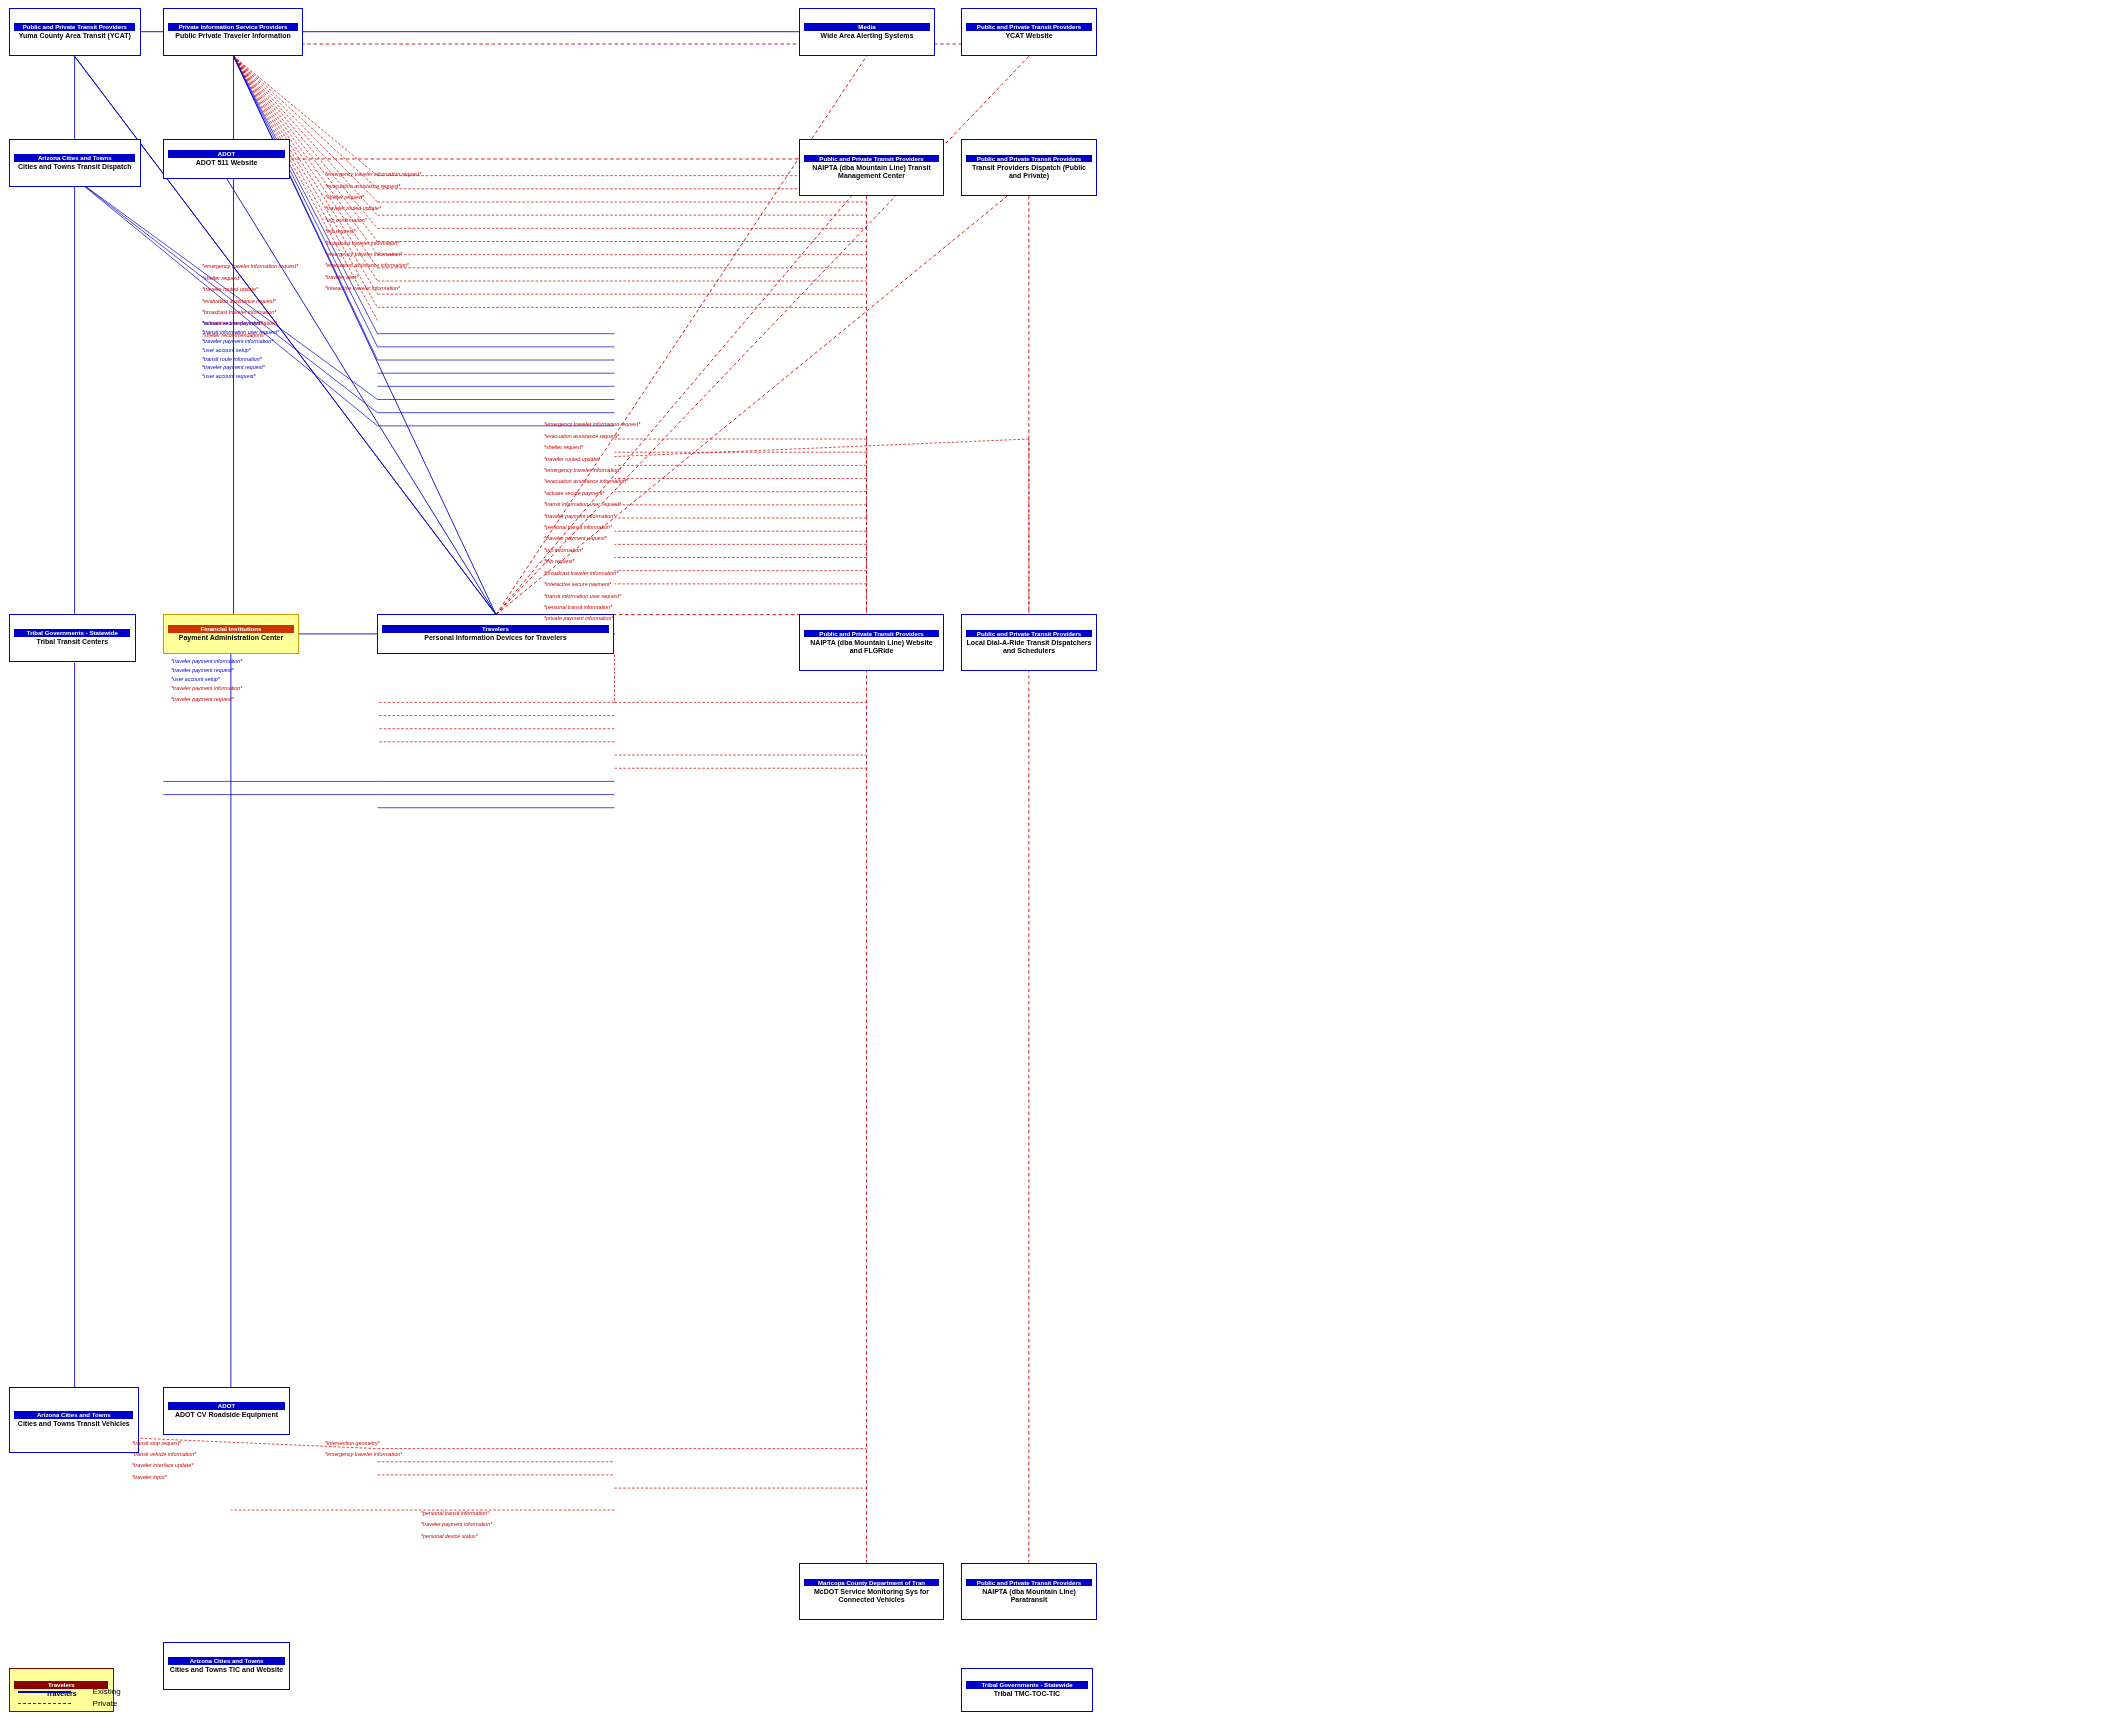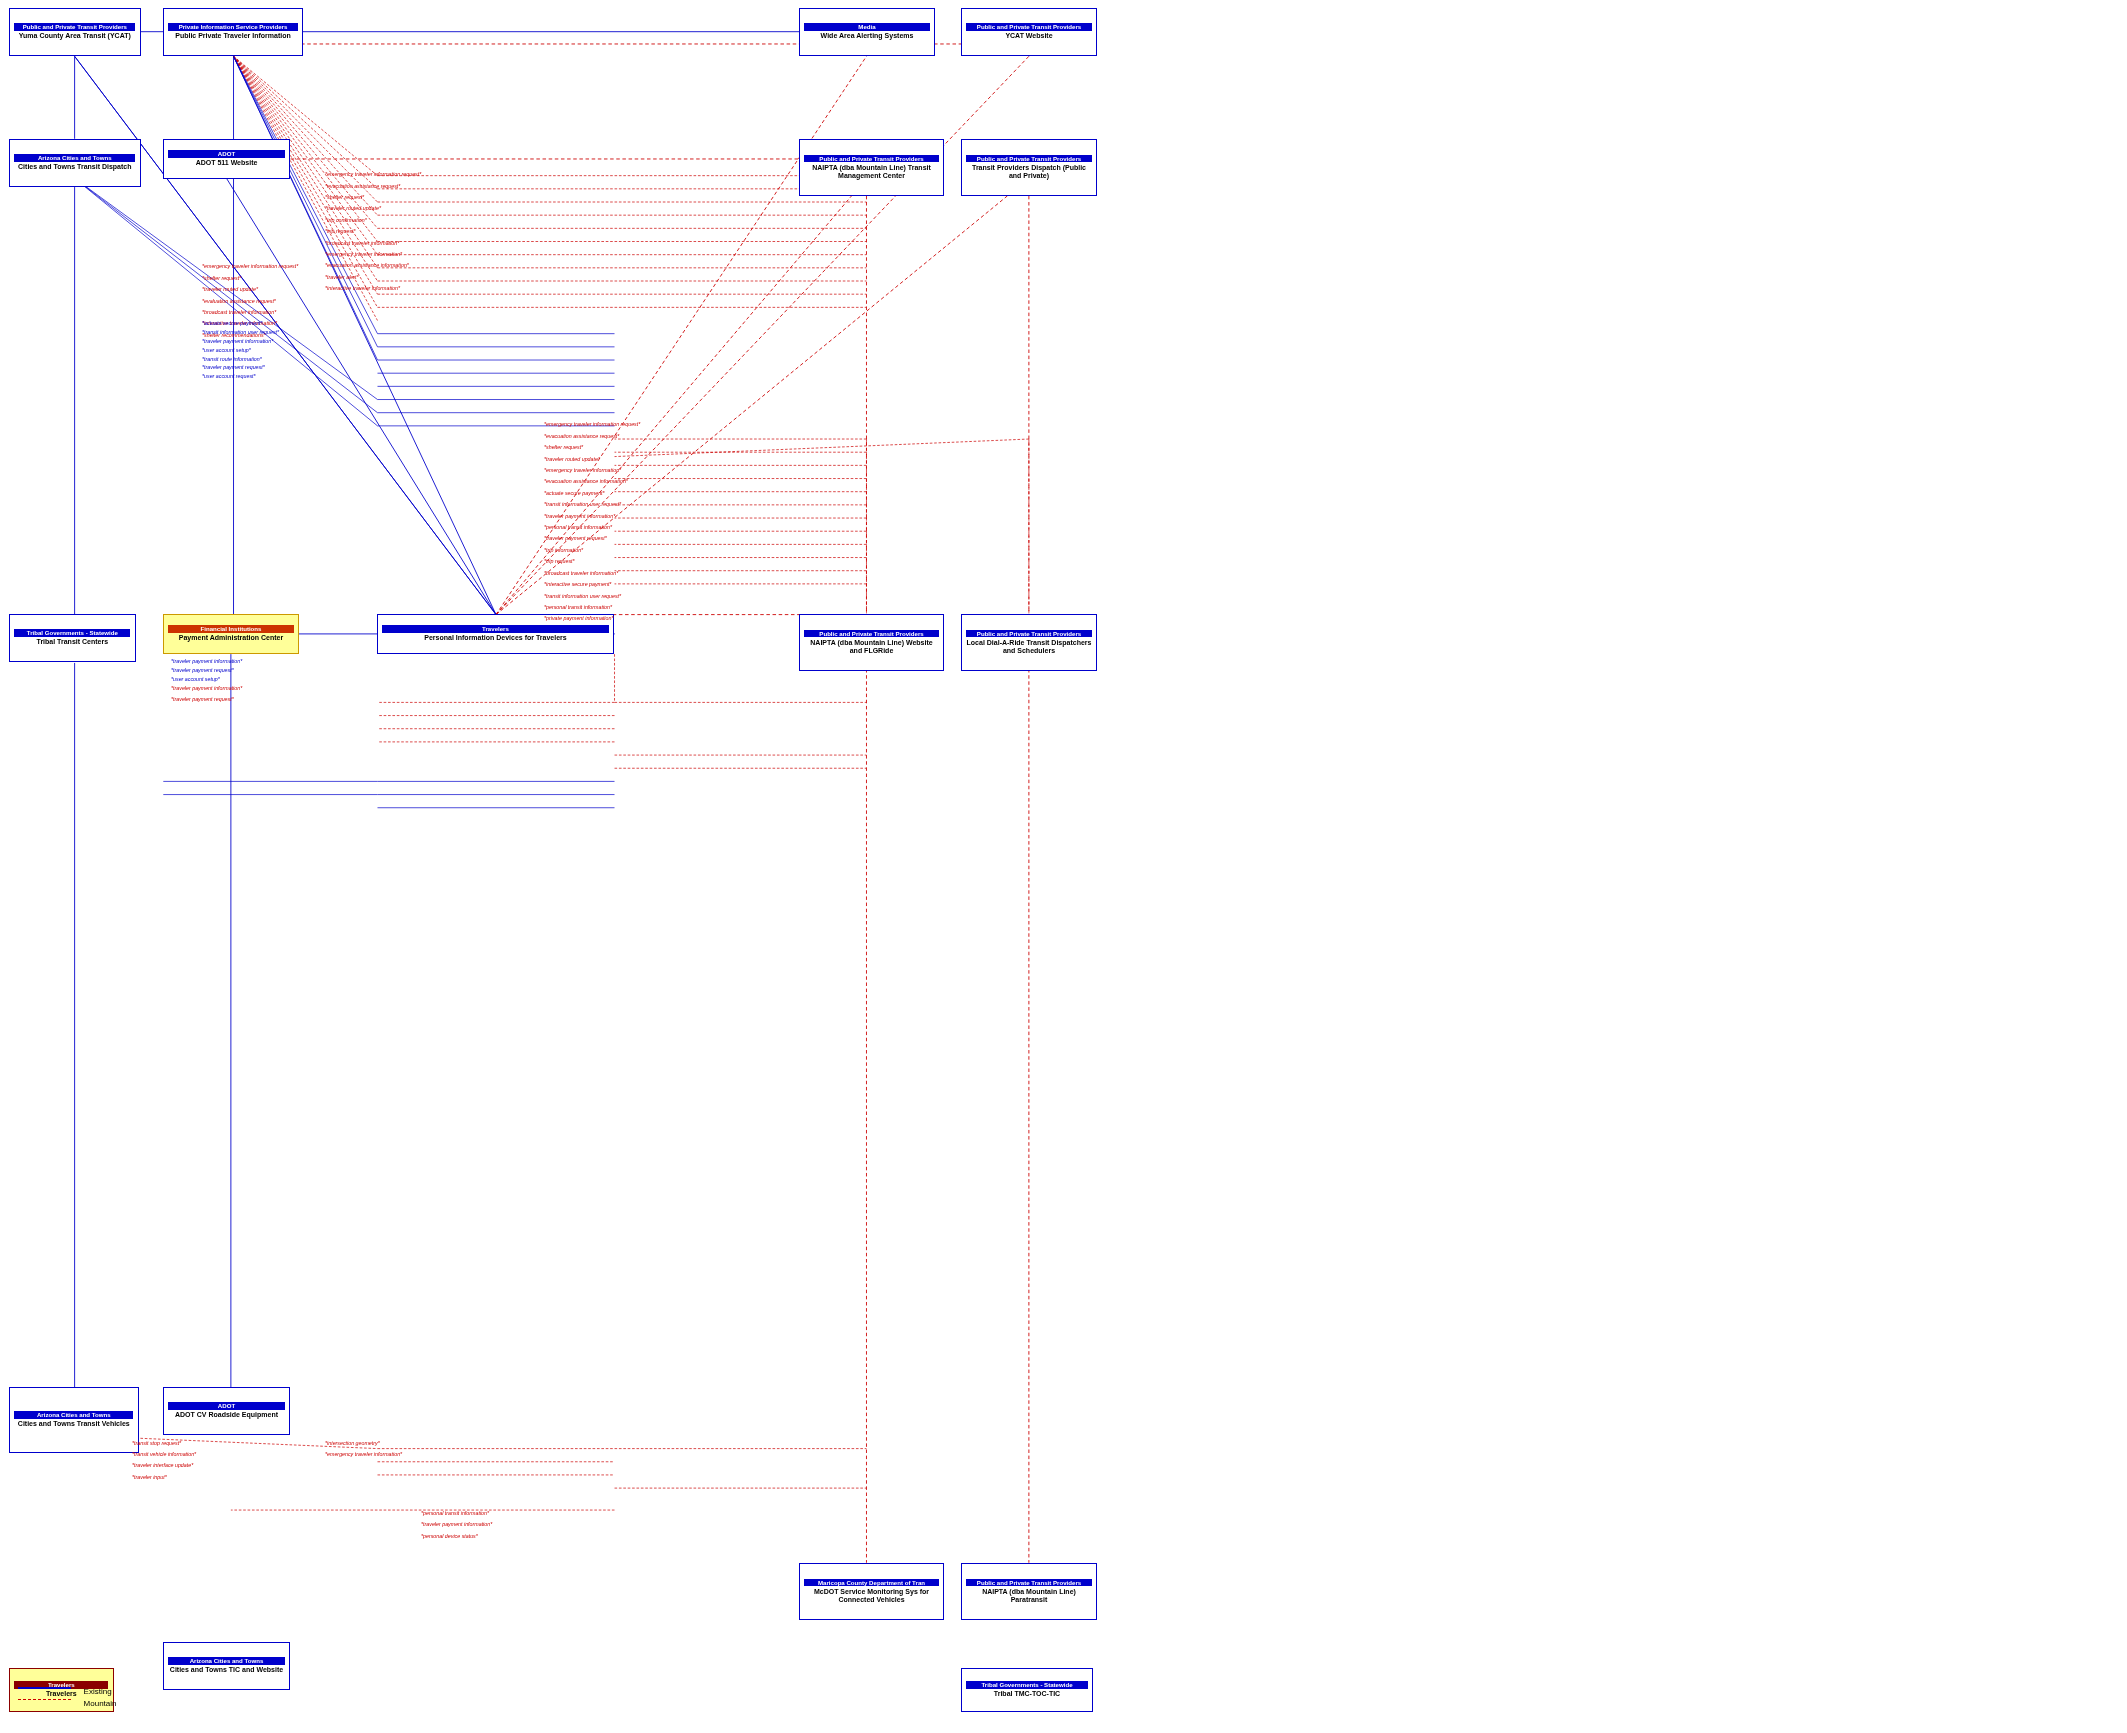--- a/index.html
+++ b/index.html
@@ -67,21 +67,22 @@
       position: absolute;
       bottom: 17.6px;
       left: 17.6px;
       font-size: 8px;
       display: flex;
       flex-direction: column;
       gap: 2.6px;
     }
     .legend-item {
       display: flex;
-      gap: 13px;
+      align-items: center;
+      gap: 22px;
     }
     
     svg.connections {
       position: absolute;
       top: 0;
       left: 0;
       width: 2128px;
       height: 1734px;
       pointer-events: none;
     }
@@ -400,16 +401,16 @@
 <div class="flow-label" style="left:421px; top:1521px;">*traveler payment information*</div>
 <div class="flow-label" style="left:421px; top:1533px;">*personal device status*</div>
 
 <div class="legend" style="bottom:26px; left:17.6px;">
   <div class="legend-item">
     <div style="width:53px; height:1.8px; background:#0000cc;"></div>
     <span>Existing</span>
   </div>
   <div class="legend-item">
     <div style="width:53px; height:0; border-top:1.8px dashed #cc0000;"></div>
-    <span>Mountain</span>
+    <span>Private</span>
   </div>
 </div>
 
 
 </body></html>

